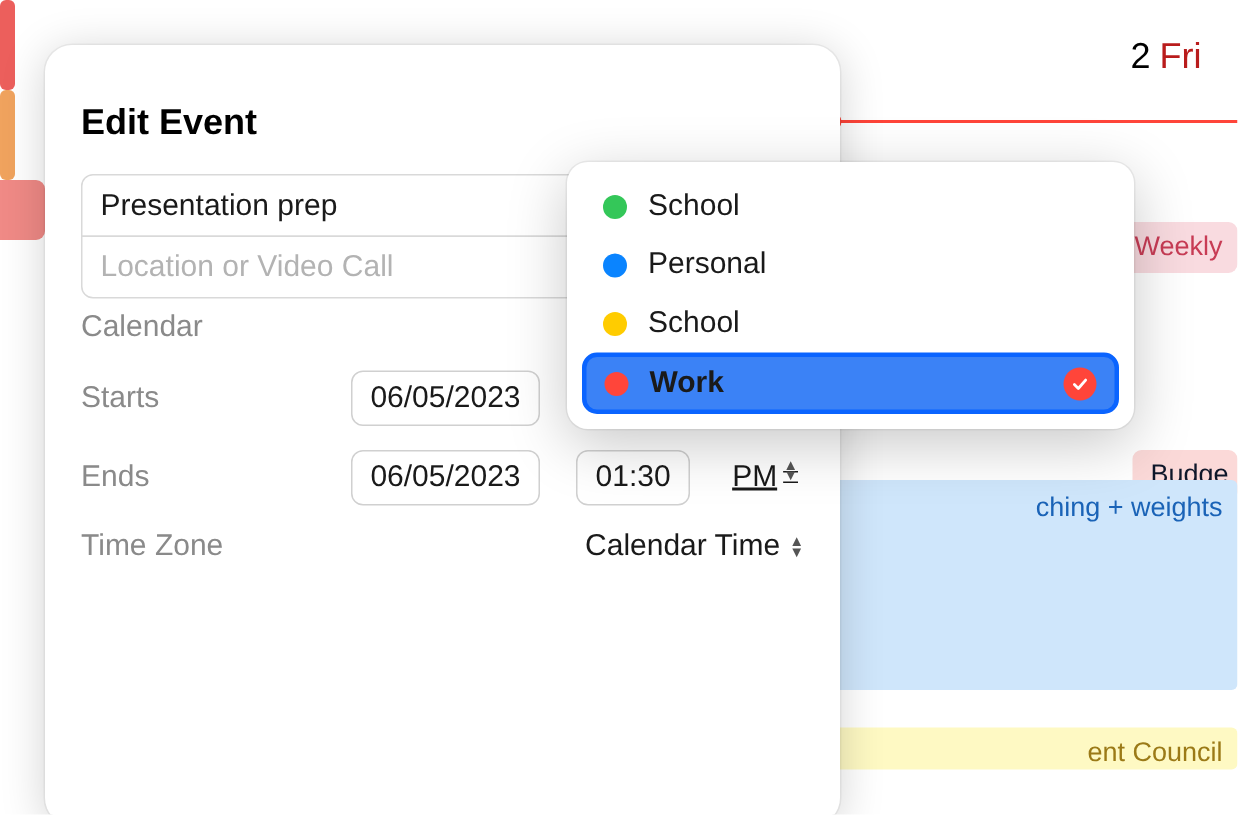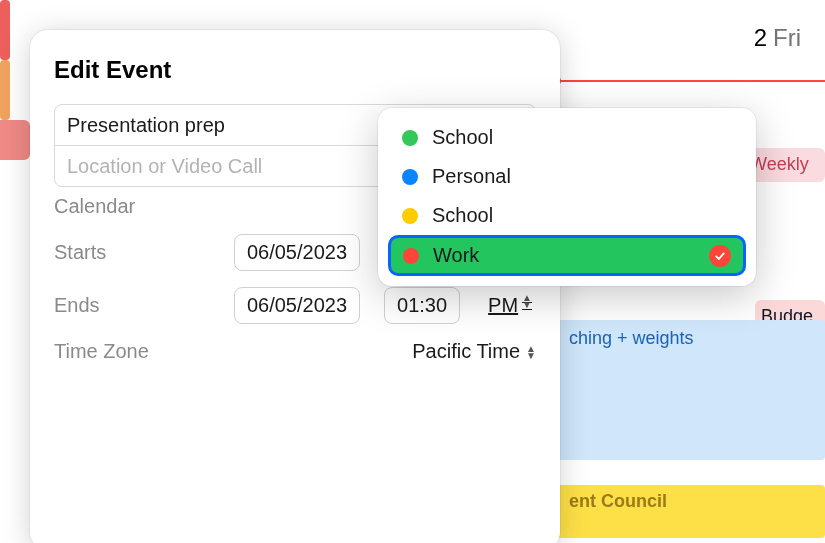--- a/index.html
+++ b/index.html
@@ -17,50 +17,51 @@
     position: absolute;
     top: 0; left: 0; right: 0;
     height: 70px;
     display: flex;
     justify-content: flex-end;
     align-items: flex-start;
     padding: 24px 24px 0 0;
     font-size: 24px;
   }
   .bg-header .num { font-weight: 400; margin-right: 6px; }
-  .bg-header .day { color: #737373; }
+  .bg-header .day { color: #b91c1c; }
   .bg-event {
     position: absolute;
     border-radius: 6px;
     font-size: 18px;
     padding: 6px 10px;
     overflow: hidden;
     white-space: nowrap;
+    text-align: right;
   }
   .ev-weekly { right: 0; top: 148px; width: 85px; height: 34px; background:#f9dbe0; color:#c83c55; }
   .ev-red-bar { left: 18px; top: 140px; width: 10px; height: 60px; background:#ec5f5c; border-radius:4px; }
   .ev-orange-bar { left: 18px; top: 310px; width: 10px; height: 60px; background:#f0a35e; border-radius:4px; }
   .ev-red-tab { left: 0; top: 480px; width: 30px; height: 40px; background:#f08a86; border-top-right-radius:6px; border-bottom-right-radius:6px;}
   .ev-stretch { left: 555px; top: 320px; right: 0; height: 140px; background:#cfe6fb; color:#1a63b7; border-left:4px solid #be185d; border-radius:4px; padding:8px 10px;}
-  .ev-council { left: 555px; top: 485px; right:0; height:53px; background:#fde047; color:#9b7a17; border-left:4px solid #e5b816; border-radius:4px; padding:6px 10px;font-weight:bold;}
+  .ev-council { left: 555px; top: 485px; right:0; height:28px; background:#fef9c3; color:#9b7a17; border-left:4px solid #e5b816; border-radius:4px; padding:6px 10px;}
   .ev-budget { right:0; top:300px; width:70px; height:34px; background:#fbd9d8; color:#0f172a; border-top-left-radius:6px; border-bottom-left-radius:6px; padding:6px 6px;}
 
   
   .popover {
     position: absolute;
     left: 30px; top: 30px;
     width: 530px;
     height: 520px;
     background: #ffffff;
     border-radius: 18px;
     box-shadow: 0 4px 30px rgba(0,0,0,0.18), 0 0 0 1px rgba(0,0,0,0.05);
     padding: 26px 24px 20px 24px;
   }
   .popover h2 {
-    margin: 0 0 20px 0;
+    margin: 12px 0 20px 0;
     font-size: 24px;
     font-weight: 700;
   }
   .text-input {
     width: 100%;
     height: 42px;
     border: 1px solid #d9d9d9;
     border-radius: 8px;
     font-size: 20px;
     padding: 0 12px;
@@ -137,23 +138,24 @@
     border-radius: 10px;
     font-size: 20px;
     color:#1a1a1a;
     position:relative;
   }
   .menu-item .dot {
     width: 16px; height:16px; border-radius:50%;
     flex:0 0 16px;
   }
   .menu-item.selected {
-    background: #22c55e;
+    background: #3b82f6;
     border: 3px solid #0a64ff;
     padding: 6px 12px;
+    font-weight: bold;
   }
   .check-badge {
     position:absolute; right:12px; top:50%; transform:translateY(-50%);
     width:22px; height:22px; border-radius:50%;
     background:#ff453a;
     display:flex; align-items:center; justify-content:center;
   }
   .check-badge svg { width:12px; height:12px; }
 
   .red-line {
@@ -220,21 +222,21 @@
       <span class="ampm">
         <span>PM</span>
         <span class="stepper">▲<br>▼</span>
       </span>
     </div>
   </div>
 
   <div class="row">
     <span class="label">Time Zone</span>
     <span class="tz-value">
-      <span>Pacific Time</span>
+      <span>Calendar Time</span>
       <span class="stepper">▲<br>▼</span>
     </span>
   </div>
 </div>
 
 <div class="menu">
   <div class="menu-item">
     <span class="dot" style="background:#34c759"></span>
     <span>School</span>
   </div>

